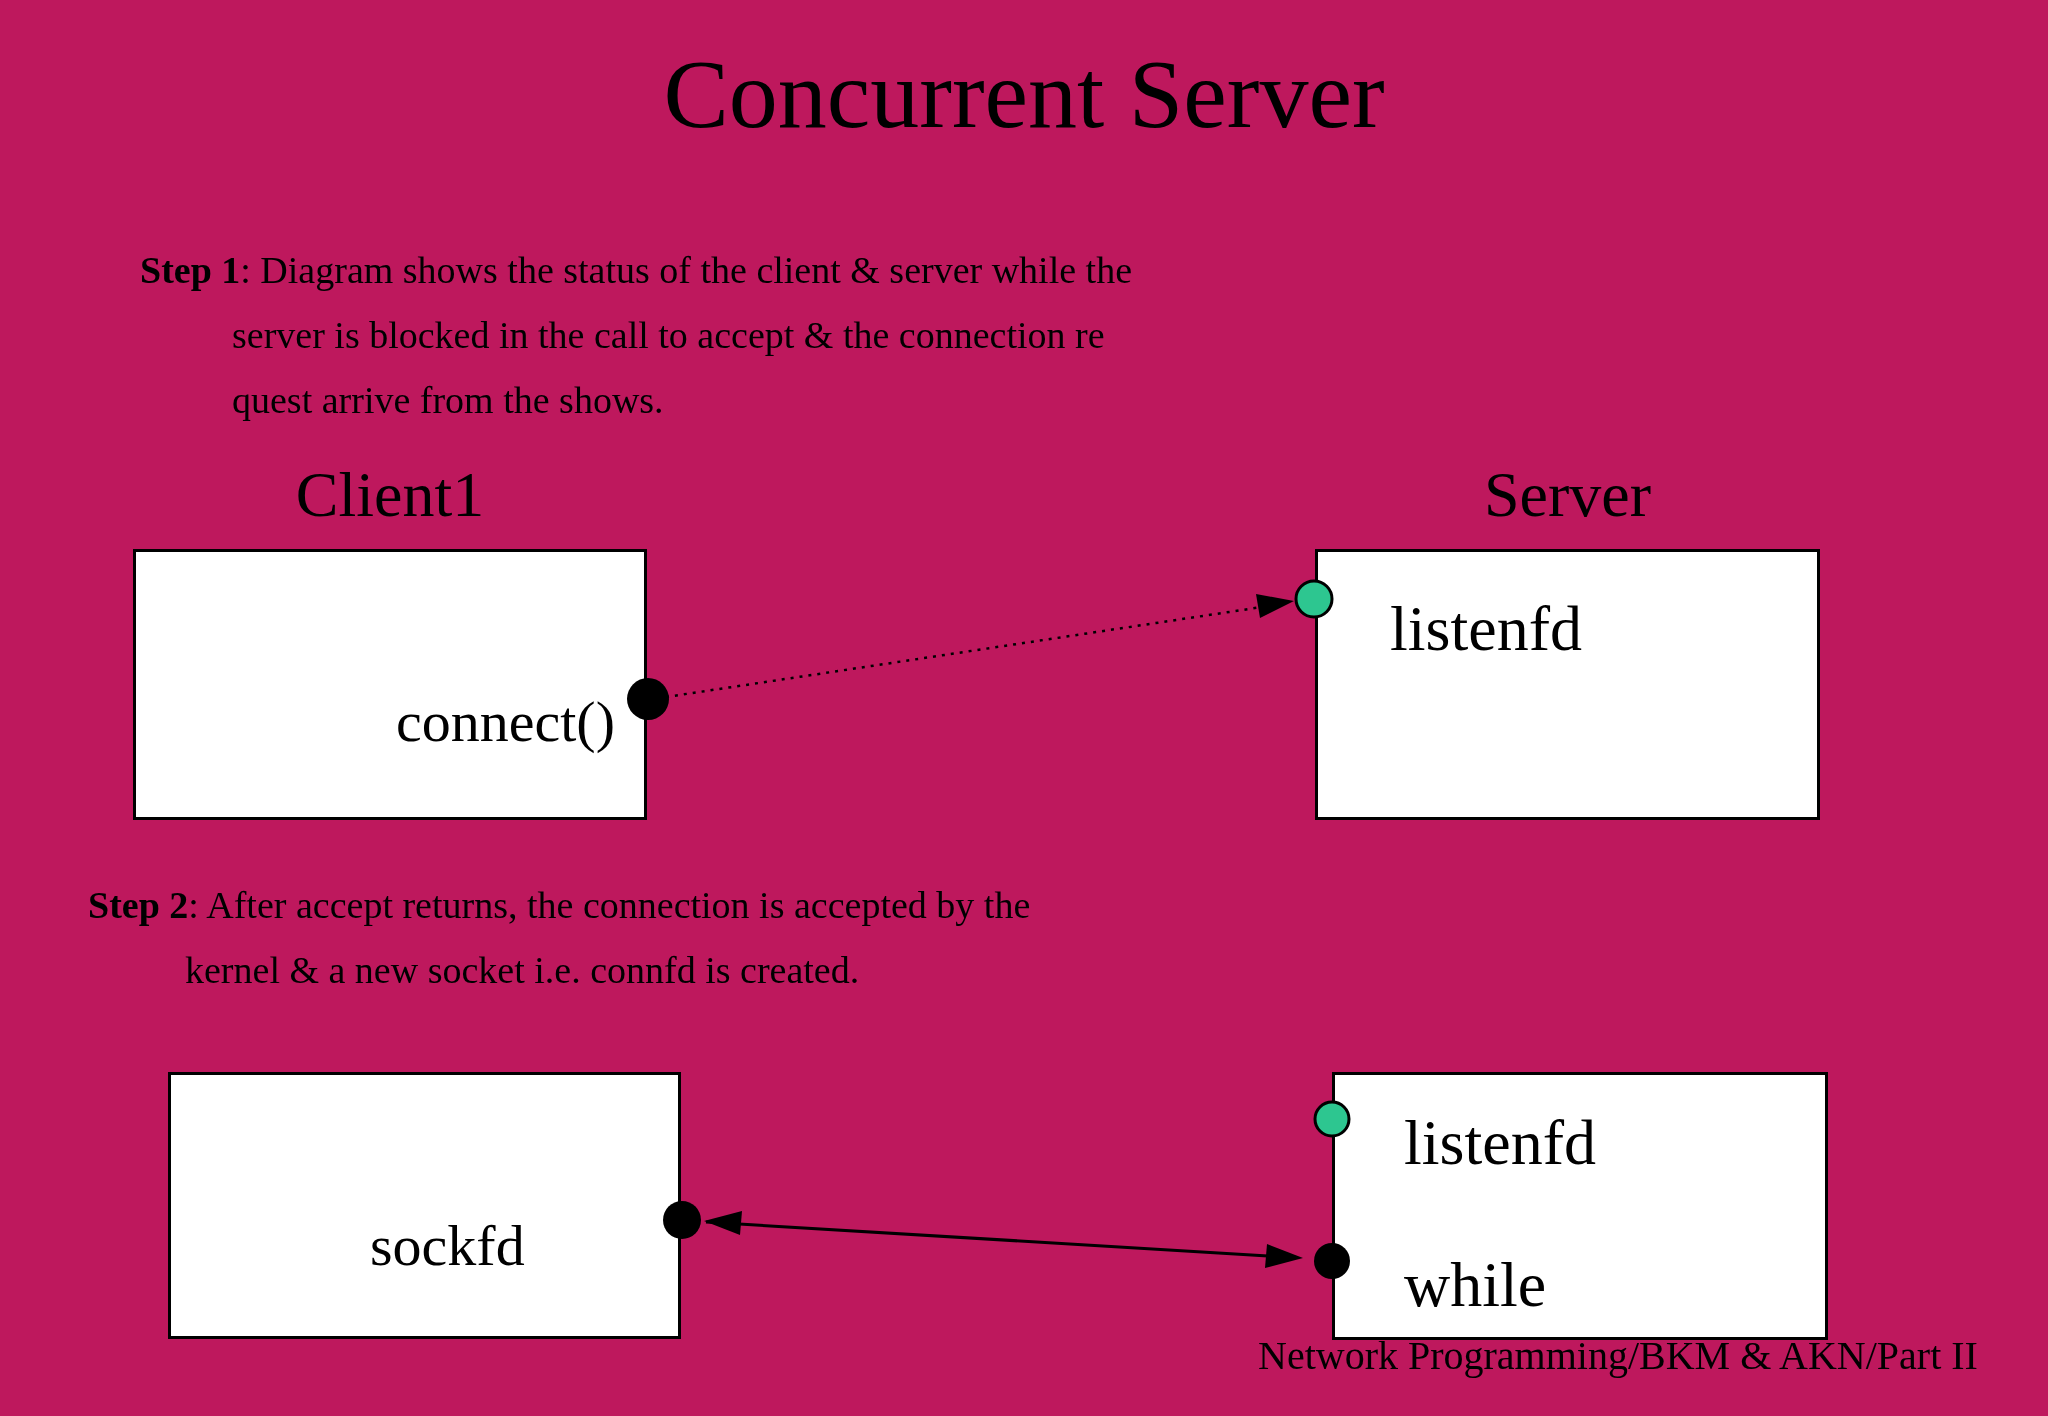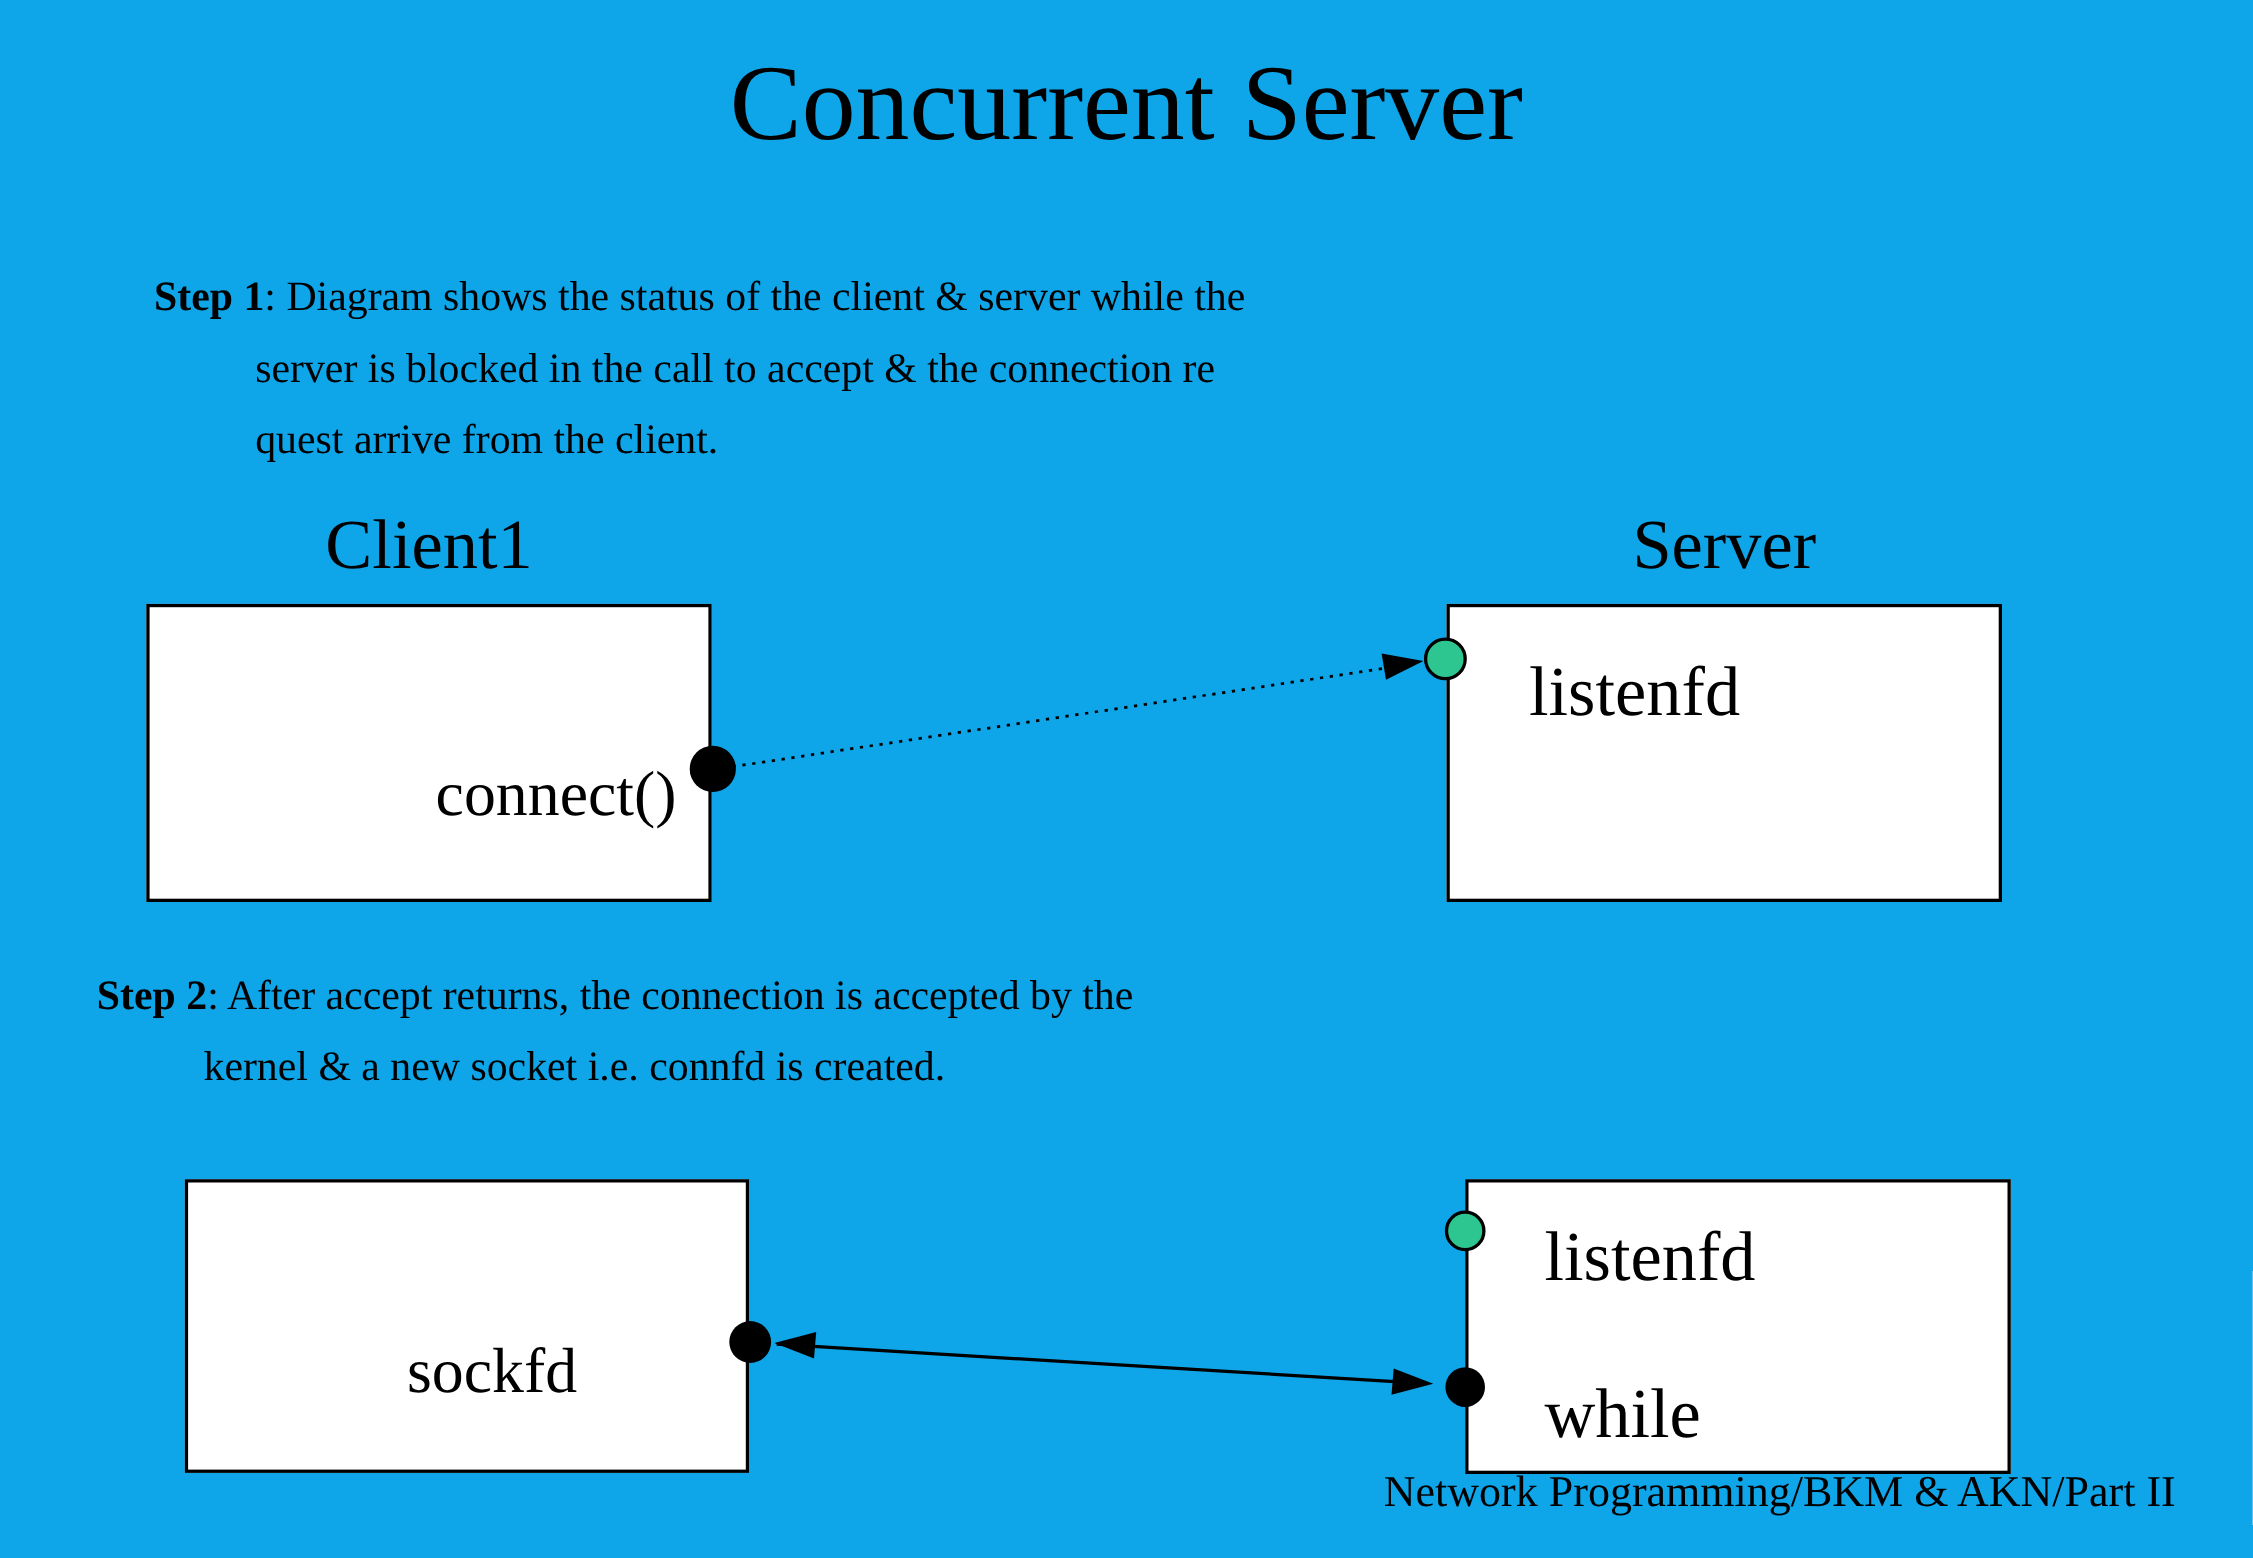--- a/index.html
+++ b/index.html
@@ -1,19 +1,19 @@
 <!DOCTYPE html>
 <html><head>
 <meta charset="utf-8">
 <style>
   html,body{margin:0;padding:0;background:#ffffff;}
   .slide{
     position:relative;
     width:2048px;height:1416px;
-    background:#0ea5e9;
+    background:#be185d;
     font-family:"Liberation Serif","DejaVu Serif",serif;
     color:#000;
     overflow:hidden;
   }
   .title{
     position:absolute;left:0;top:38px;width:2048px;
     margin:0;text-align:center;
     font-size:98px;font-weight:normal;letter-spacing:0;
   }
   .pline{position:absolute;font-size:38px;white-space:nowrap;}
@@ -50,21 +50,21 @@
 </style>
 </head>
 <body>
 
 <div class="slide">
 
   <h1 class="title">Concurrent Server</h1>
 
   <div class="pline s1l1"><span class="b">Step 1</span><span>: Diagram shows the status of the client &amp; server while the</span></div>
   <div class="pline s1l2">server is blocked in the call to accept &amp; the connection re</div>
-  <div class="pline s1l3">quest arrive from the client.</div>
+  <div class="pline s1l3">quest arrive from the shows.</div>
 
   <div class="boxlabel client1-label">Client1</div>
   <div class="boxlabel server-label">Server</div>
 
   <div class="dbox box-c1"></div>
   <div class="dbox box-s1"></div>
 
   <div class="intext connect-label">connect()</div>
   <div class="intext listenfd1">listenfd</div>
 

